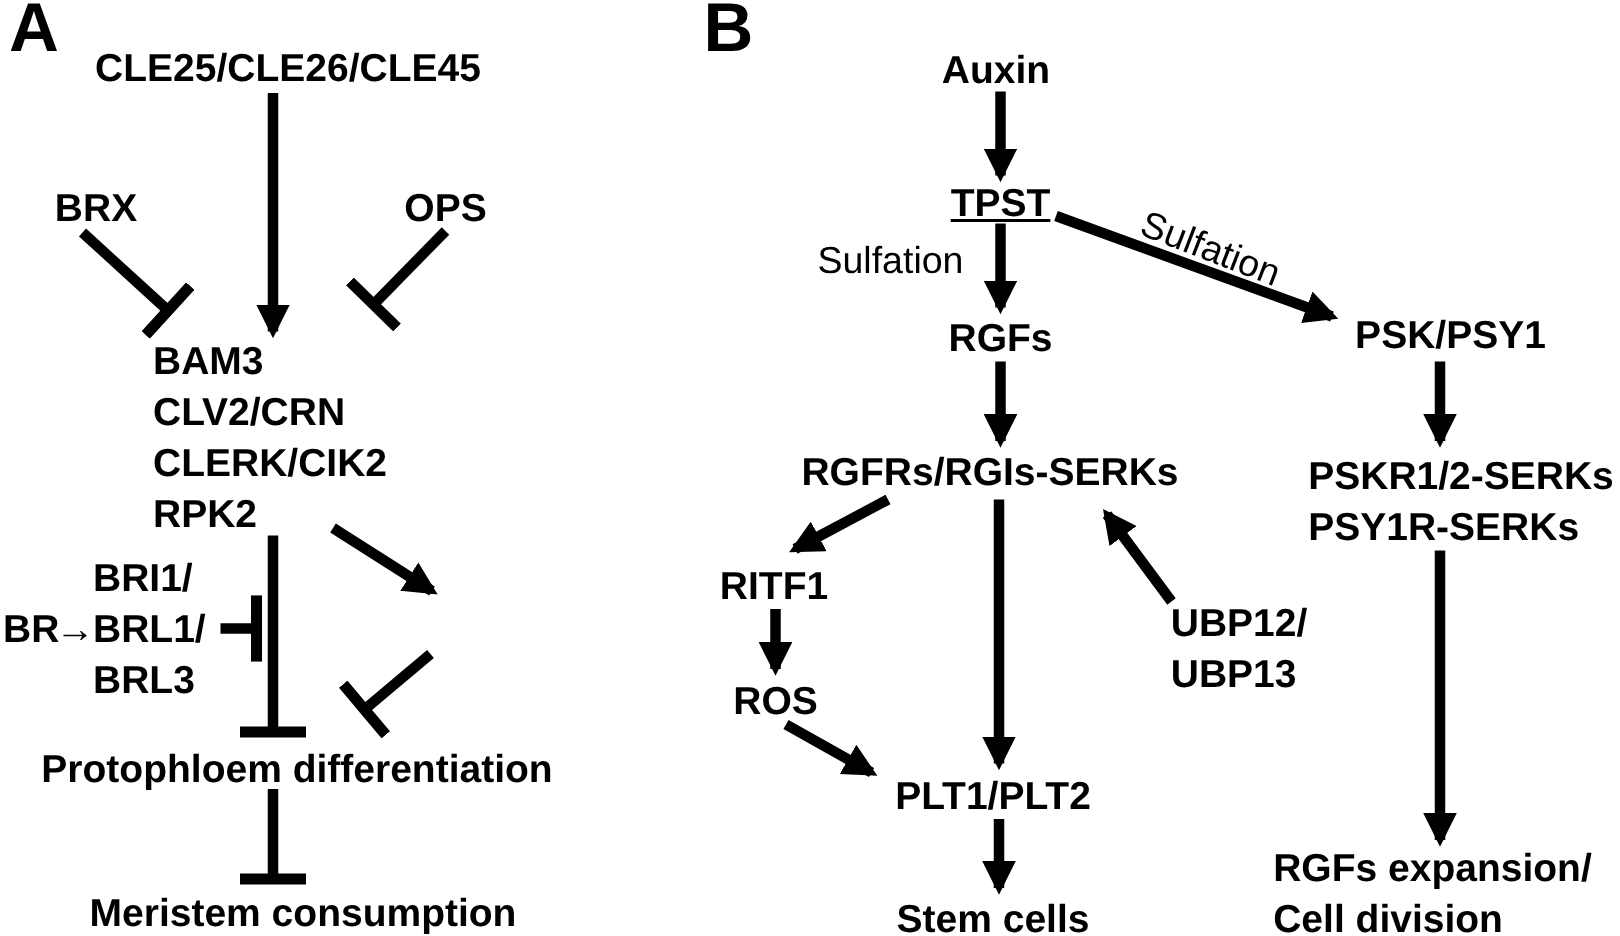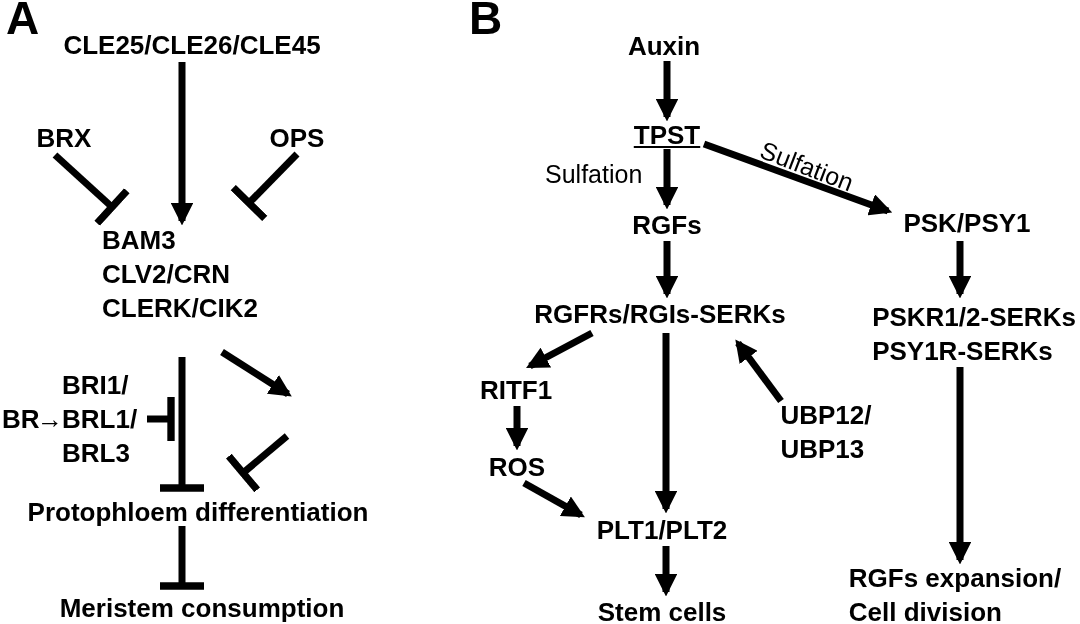--- a/index.html
+++ b/index.html
@@ -65,20 +65,21 @@
   <div class="lbl ctr" style="left:192px;top:28px;">CLE25/CLE26/CLE45</div>
 
   <div class="lbl ctr" style="left:64px;top:121px;">BRX</div>
 
   <div class="lbl ctr" style="left:297px;top:121px;">OPS</div>
 
   <div class="lbl ctr" style="left:180px;top:223px;">
     <span class="stackline">BAM3</span>
     <span class="stackline">CLV2/CRN</span>
     <span class="stackline">CLERK/CIK2</span>
+    <span class="stackline">RPK2</span>
   </div>
 
   <div class="lbl" style="left:62px;top:368px;">BRI1/</div>
   <div class="lbl" style="left:2px;top:402px;">BR</div>
   <div class="lbl" style="left:37px;top:402px;">→</div>
   <div class="lbl" style="left:62px;top:402px;">BRL1/</div>
   <div class="lbl" style="left:62px;top:436px;">BRL3</div>
 
 
   <div class="lbl ctr" style="left:202px;top:591px;">Meristem consumption</div>

